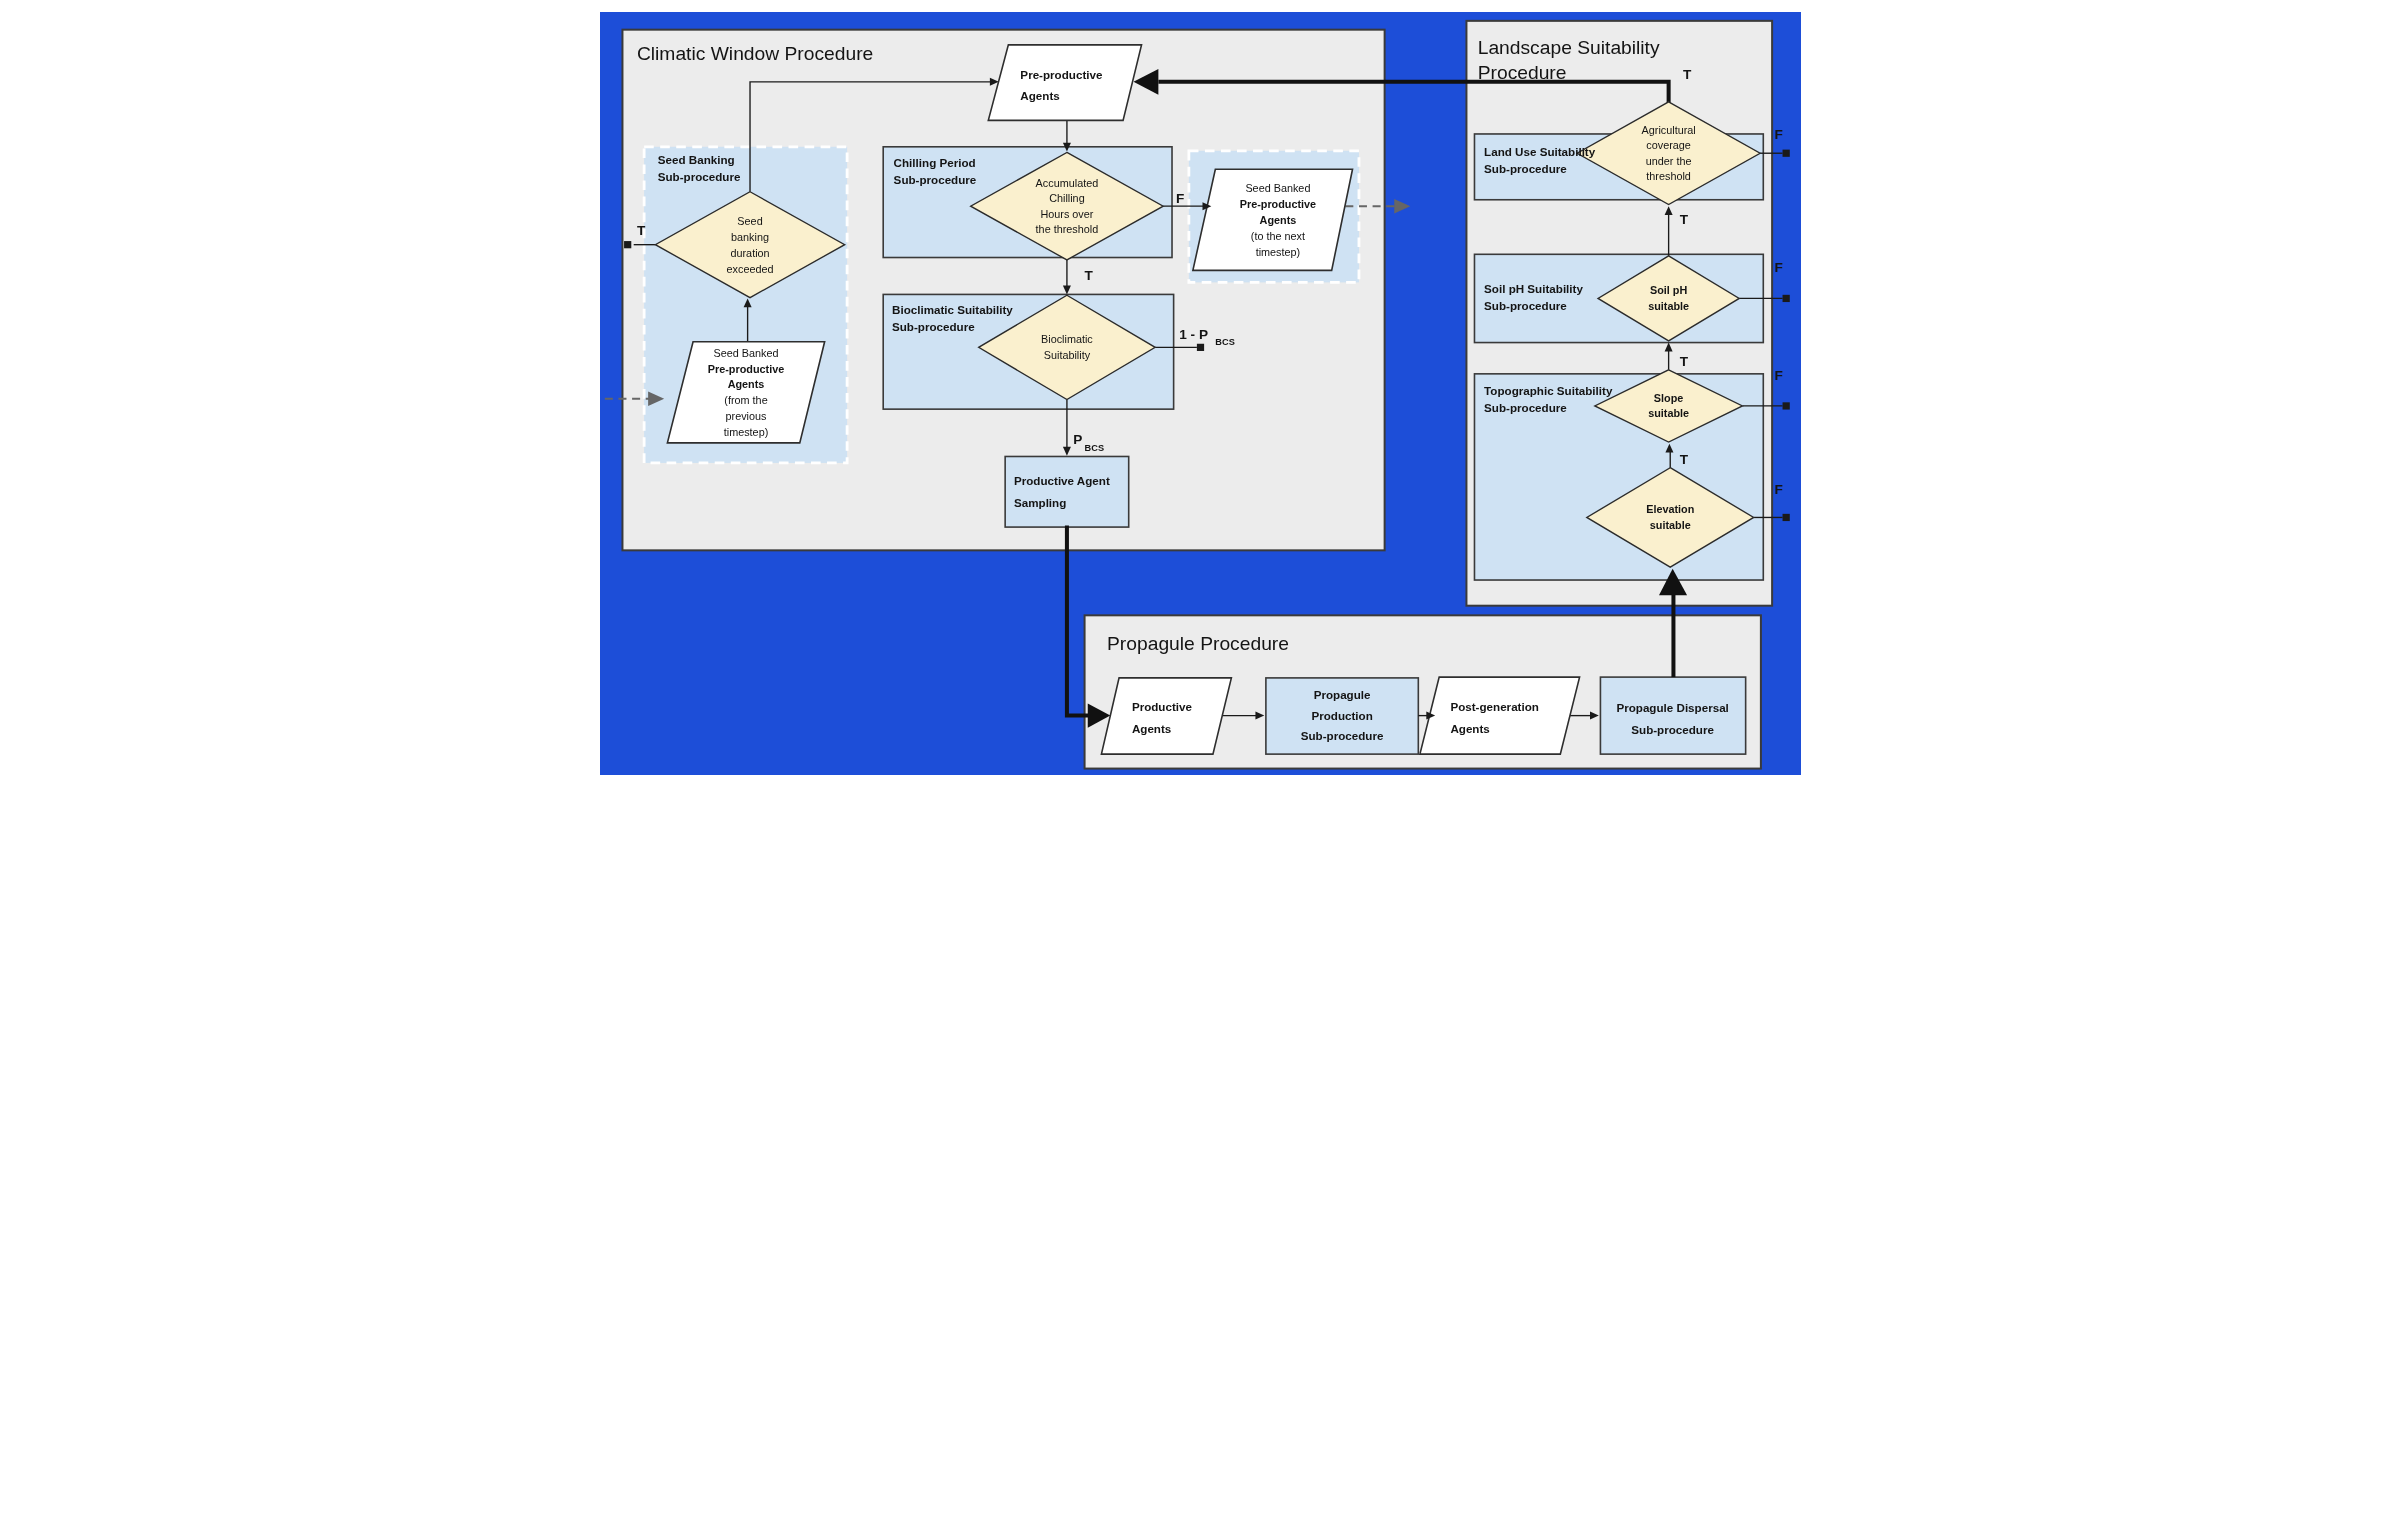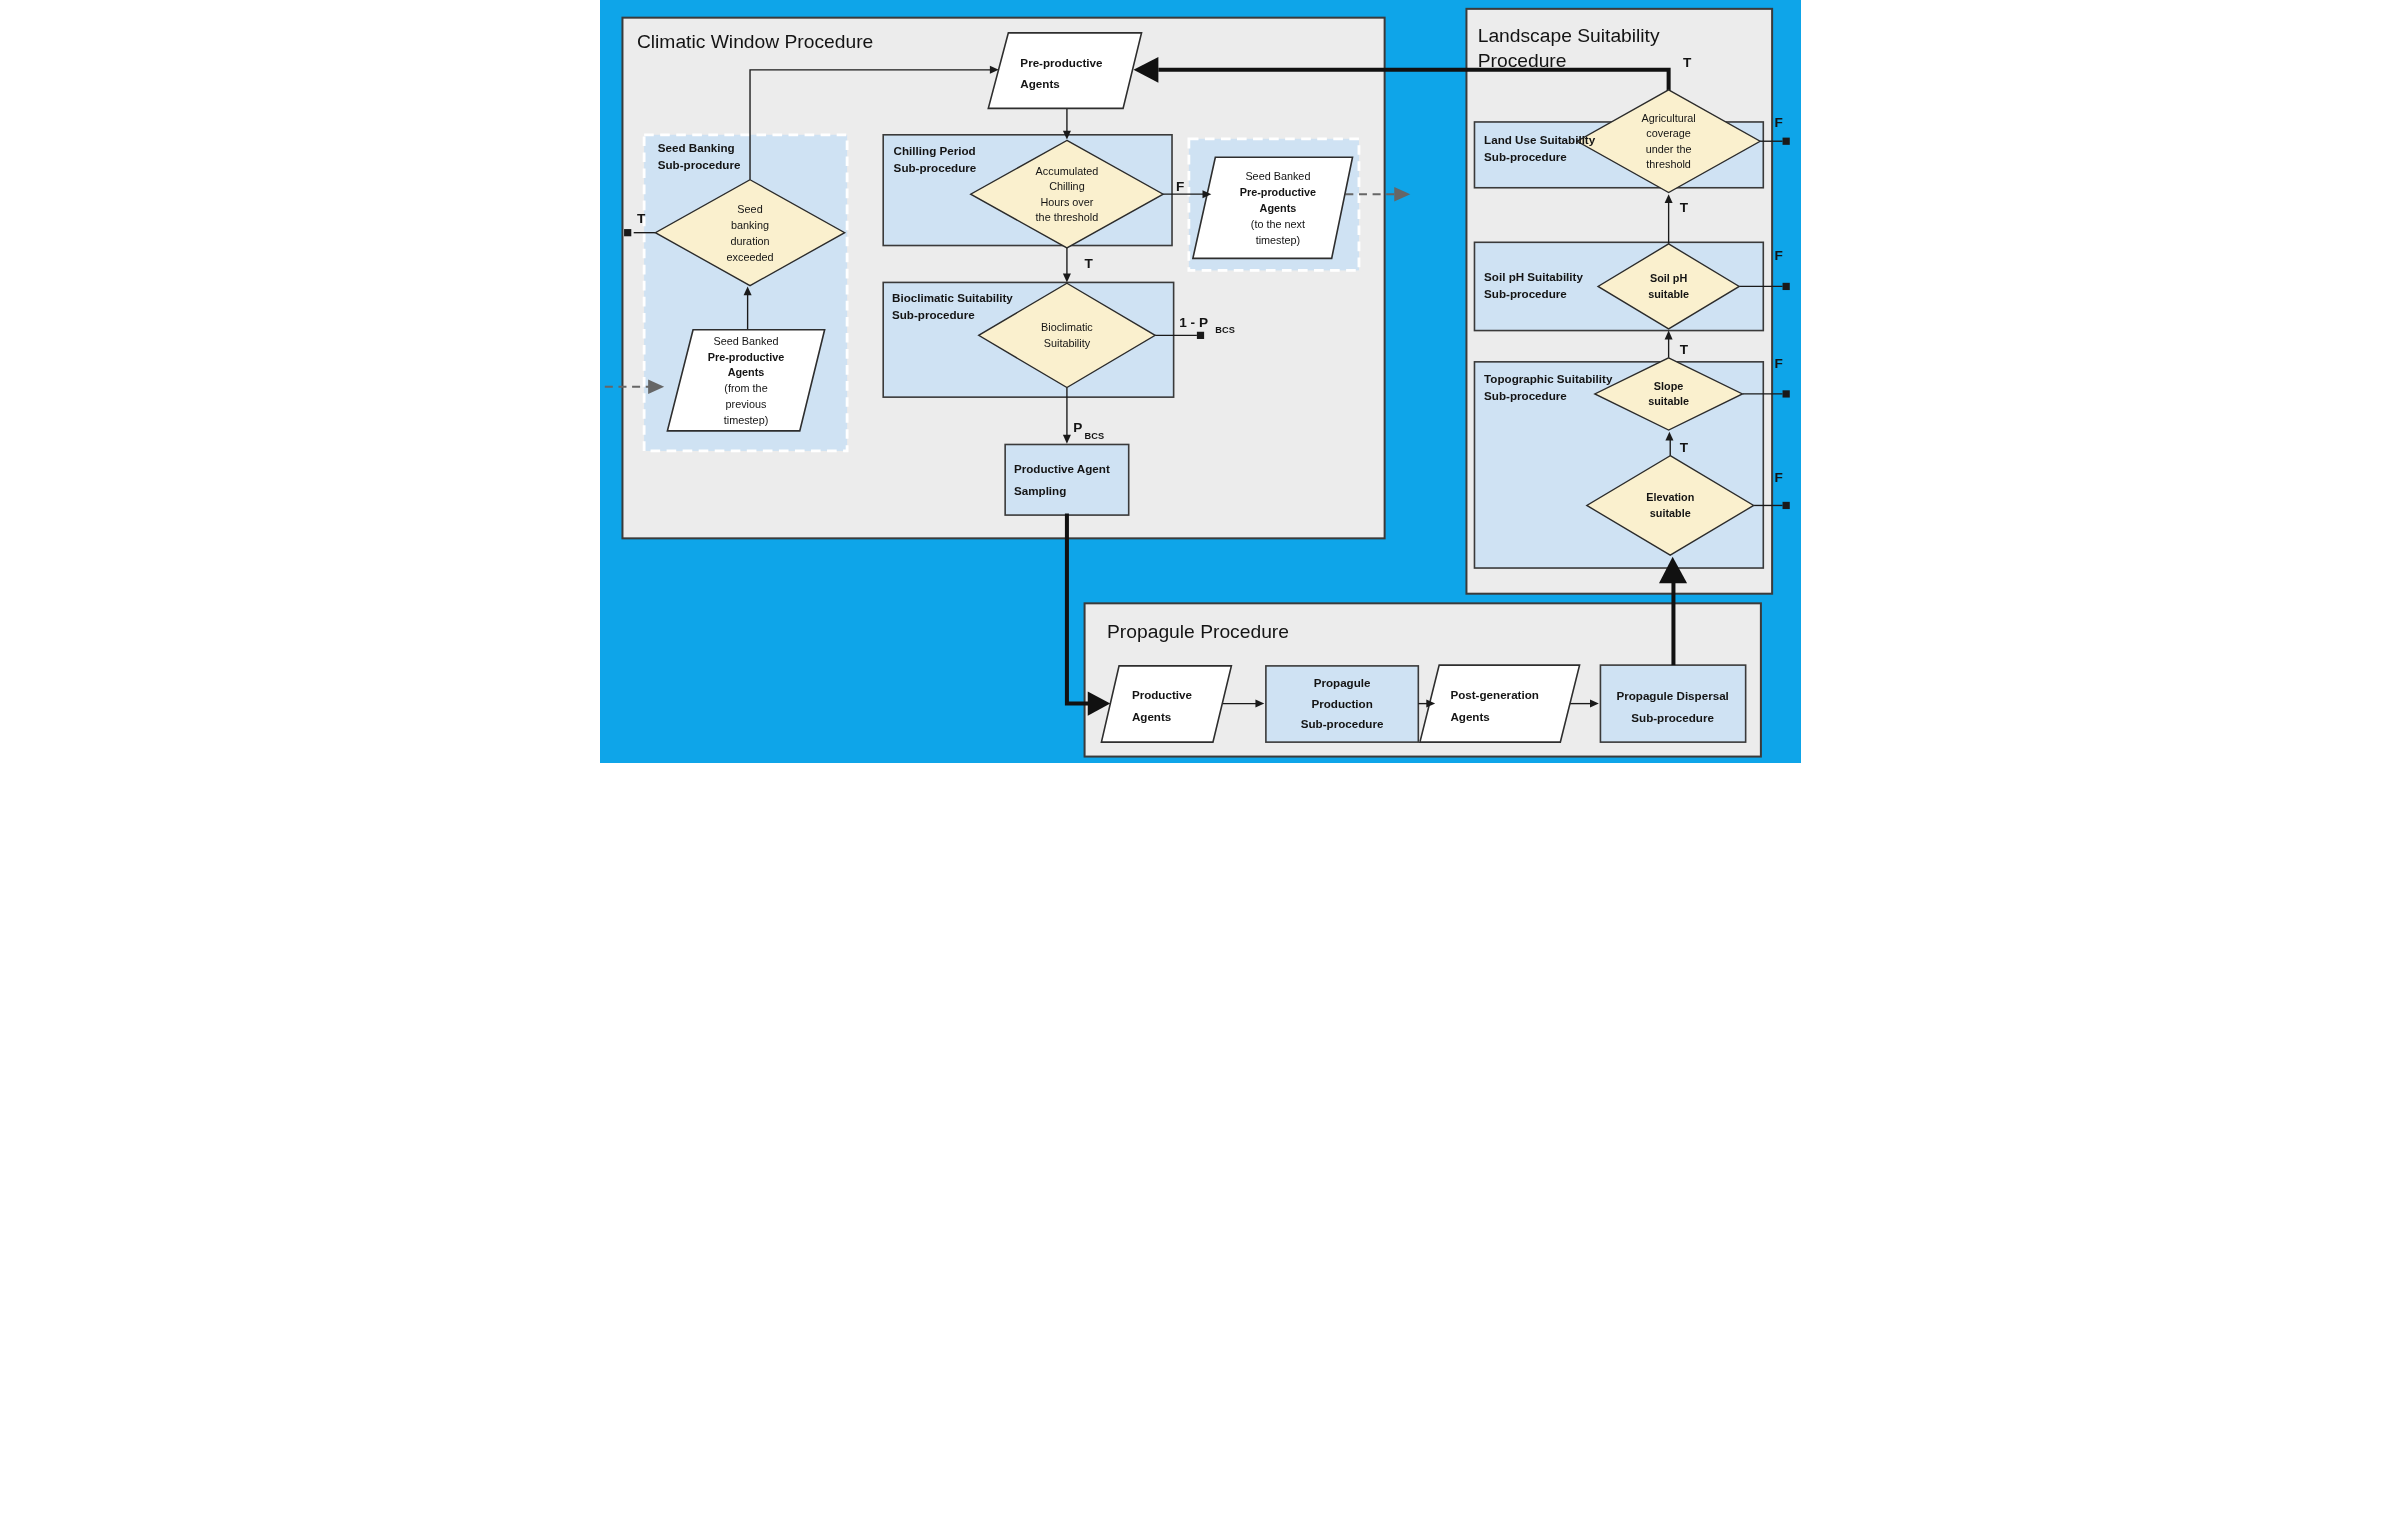--- a/index.html
+++ b/index.html
@@ -1,17 +1,17 @@
 <!DOCTYPE html>
 <html style="font-size:13px"><head>
 <meta charset="utf-8">
 <style>
   html,body{margin:0;padding:0;background:#ffffff;}
   body{font-family:"Liberation Sans", sans-serif;}
-  .canvas-wrap{position:relative;width:1201px;height:763px;background:#0ea5e9;margin:0 auto;}
+  .canvas-wrap{position:relative;width:1201px;height:763px;background:#1d4ed8;margin:12px auto;}
   svg{display:block;}
   text{fill:#141414;}
   .proc-title{font-size:24px;font-weight:400;}
   .sub-label{font-size:14.5px;font-weight:700;}
   .node-line{font-size:13.5px;font-weight:400;}
   .node-line.bold{font-weight:700;}
   .proc-box{fill:#ececec;stroke:#3a3a3a;stroke-width:2.5;}
   .blue-box{fill:#cfe2f3;stroke:#3a3a3a;stroke-width:2;}
   .dashed-box{fill:#cfe2f3;stroke:#ffffff;stroke-width:3.5;stroke-dasharray:12 8;}
   .io-shape{fill:#ffffff;stroke:#2e2e2e;stroke-width:2;}

